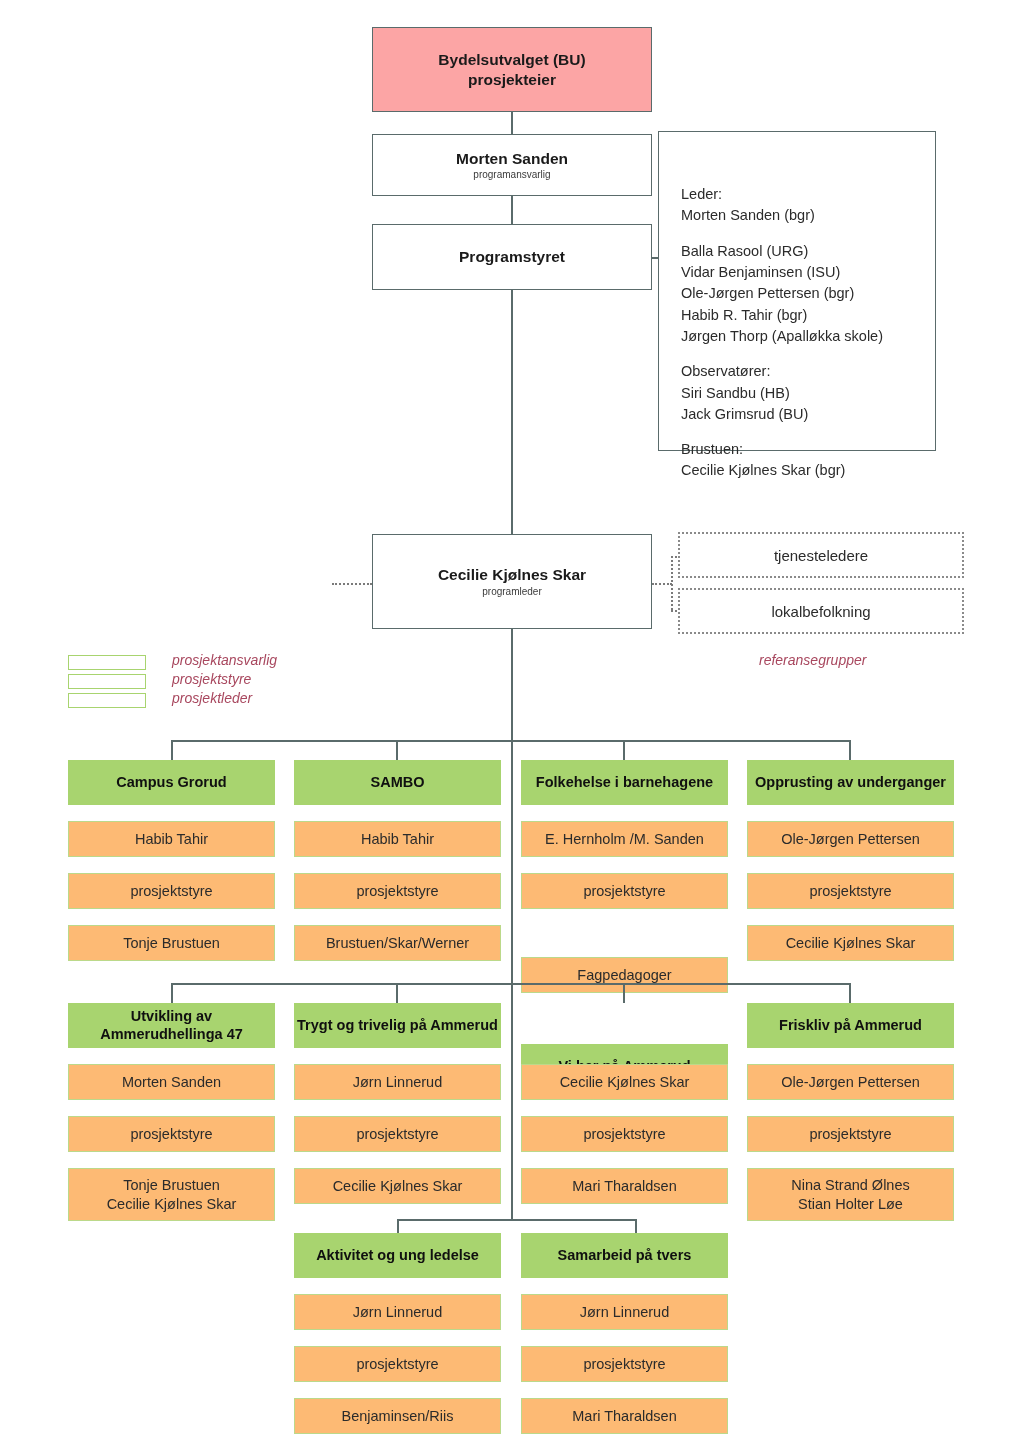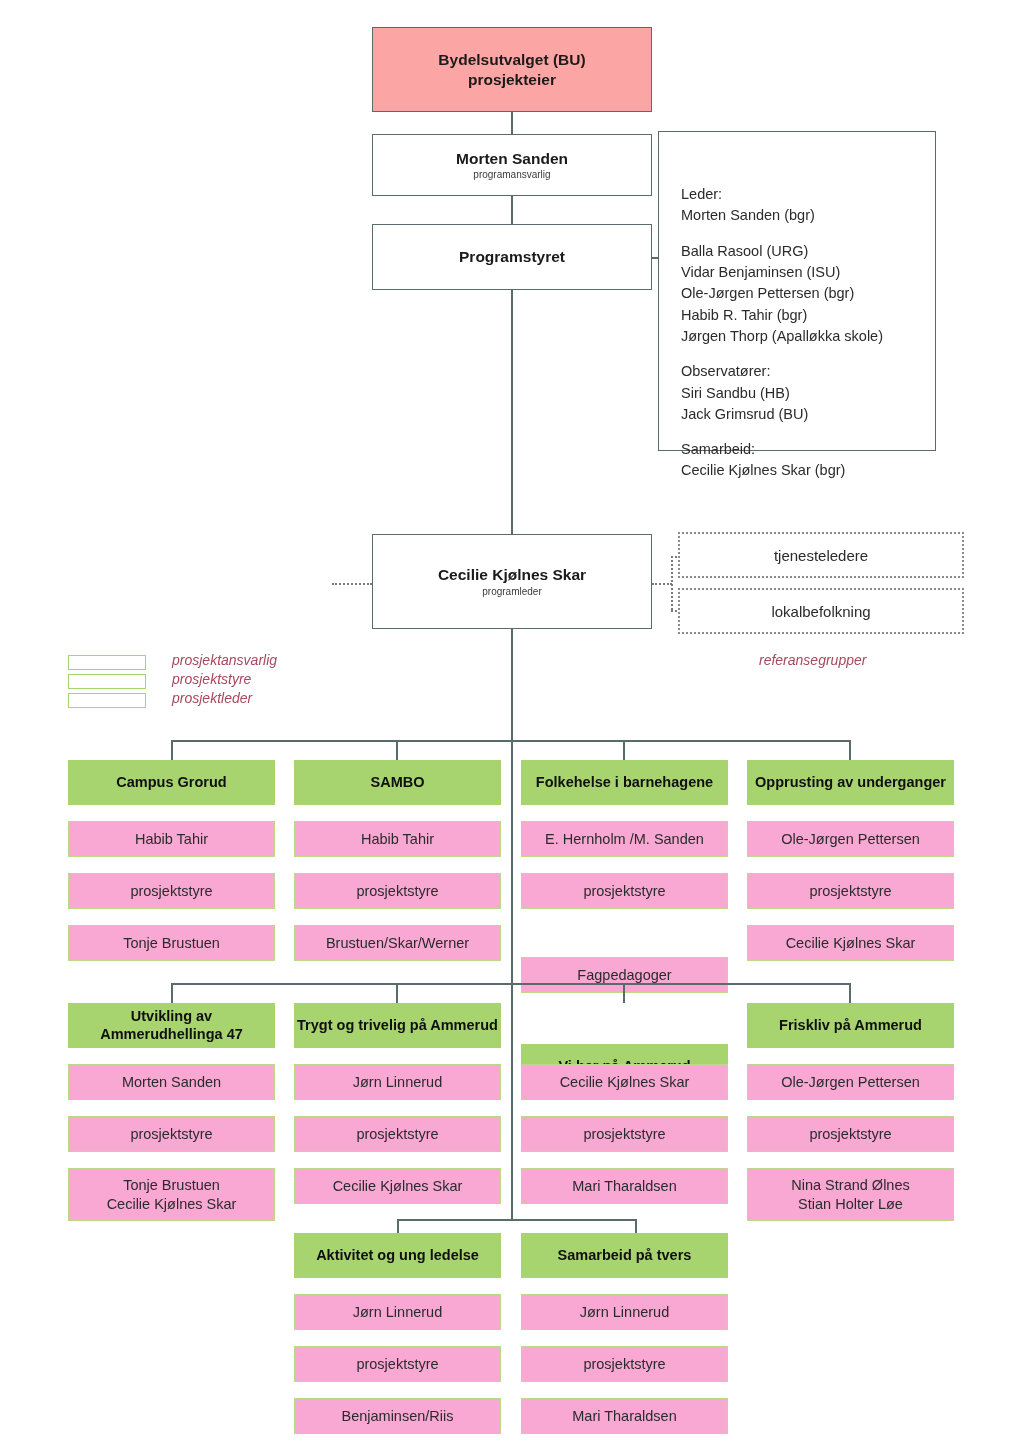--- a/index.html
+++ b/index.html
@@ -79,21 +79,21 @@
   
   .proj-head{
     background:#a8d46f;
     display:flex;align-items:center;justify-content:center;
     text-align:center;
     font-weight:bold;font-size:14.5px;color:#101010;
     line-height:1.2;
   }
   .proj-cell{
     border:1.5px solid #bcd98a;
-    background:#f9a8d4;
+    background:#fdba74;
     display:flex;align-items:center;justify-content:center;
     text-align:center;
     font-size:14.5px;color:#2b2b2b;
     line-height:1.3;
   }
 </style>
 </head>
 <body>
 
 <div id="chart">
@@ -126,21 +126,21 @@
     <div class="info-line">Balla Rasool (URG)</div>
     <div class="info-line">Vidar Benjaminsen (ISU)</div>
     <div class="info-line">Ole-Jørgen Pettersen (bgr)</div>
     <div class="info-line">Habib R. Tahir (bgr)</div>
     <div class="info-line">Jørgen Thorp (Apalløkka skole)</div>
     <div class="info-gap"></div>
     <div class="info-line">Observatører:</div>
     <div class="info-line">Siri Sandbu (HB)</div>
     <div class="info-line">Jack Grimsrud (BU)</div>
     <div class="info-gap"></div>
-    <div class="info-line">Samarbeid:</div>
+    <div class="info-line">Brustuen:</div>
     <div class="info-line">Cecilie Kjølnes Skar (bgr)</div>
   </div>
 
   <div class="dln dln-h" style="left:332px;top:583px;width:40px;"></div>
 
   <div class="dln dln-h" style="left:652px;top:583px;width:20px;"></div>
   <div class="dln dln-v" style="left:671px;top:556px;height:54px;"></div>
   <div class="dln dln-h" style="left:671px;top:556px;width:10px;"></div>
   <div class="dln dln-h" style="left:671px;top:610px;width:10px;"></div>
 

